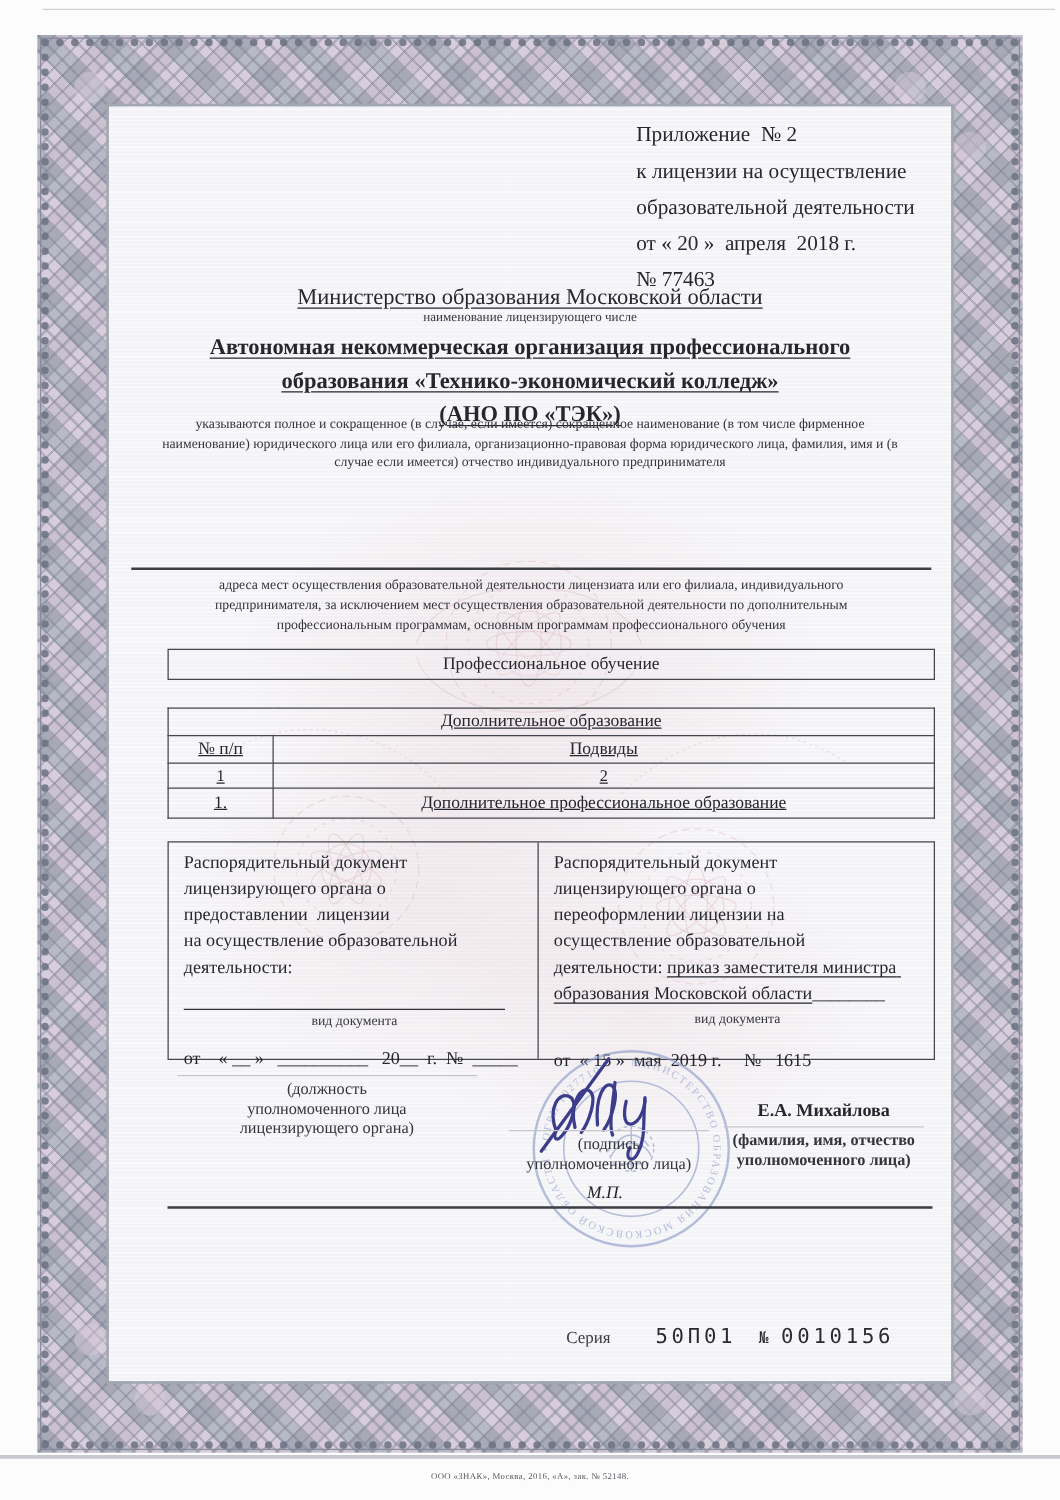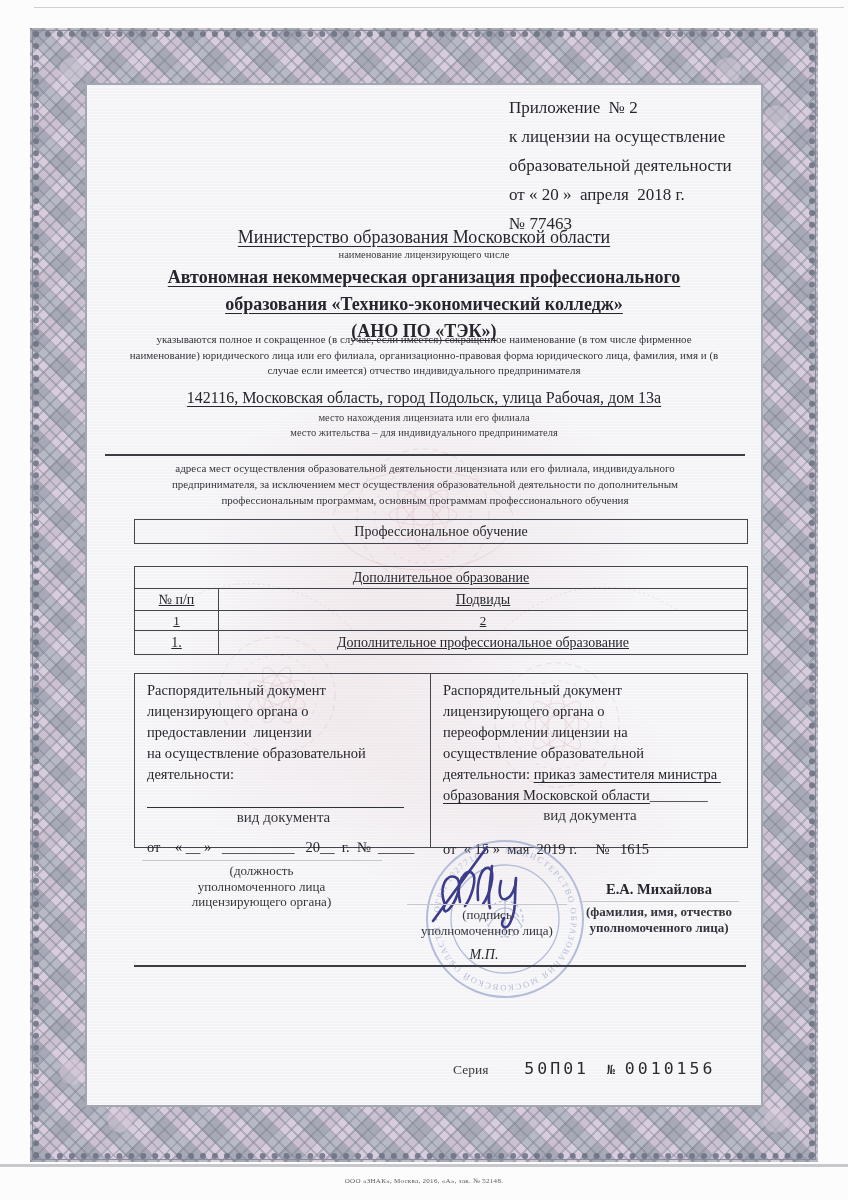--- a/index.html
+++ b/index.html
@@ -70,21 +70,21 @@
   table.edu td{border:1px solid #45454d;text-align:center;padding:0 4px;text-decoration:underline;}
   td.h21{height:21px;} td.h19{height:19px;font-size:13px;} td.h23{height:23px;}
   td.cell-left{text-align:left;padding-left:14px;}
   col.c1{width:84px;}
 
   .orders{left:47px;top:588px;width:612px;height:173px;border:1px solid #45454d;display:flex;}
   .order-cell{box-sizing:border-box;padding:6px 10px 4px 12px;font-size:14.5px;line-height:21px;}
   .order-left{width:296px;border-right:1px solid #45454d;}
   .order-right{flex:1;}
   .blank-line{border-bottom:1px solid #2f2f36;height:14px;width:94%;margin-top:8px;}
-  .doc-caption{font-size:15px;line-height:14px;text-align:center;margin-top:2px;color:#34343c;}
+  .doc-caption{font-size:11px;line-height:14px;text-align:center;margin-top:2px;color:#34343c;}
   .order-date{margin-top:13px;font-size:14.5px;}
   .order-date.right-date{margin-top:17px;}
 
   .sign-block{left:47px;top:770px;width:612px;height:122px;font-size:14.5px;}
   .sign-col{position:absolute;text-align:center;}
   .sc-left{left:0;top:2px;width:255px;}
   .sc-mid{left:258px;top:46px;width:190px;}
   .sc-right{left:438px;top:26px;width:174px;font-weight:bold;}
   .sign-rule{border-top:1px solid #c6c6cd;margin:3px auto 2px auto;}
   .paren{font-size:13px;line-height:15.5px;color:#34343c;}
@@ -162,25 +162,20 @@
     <div class="abs ministry center">
       <div class="ministry-title u">Министерство образования Московской области</div>
       <div class="small-caption">наименование лицензирующего числе</div>
     </div>
 
     <div class="abs org center prewrap u">Автономная некоммерческая организация профессионального
 образования «Технико-экономический колледж»
 (АНО ПО «ТЭК»)</div>
     <div class="abs org-caption center">указываются полное и сокращенное (в случае, если имеется) сокращенное наименование (в том числе фирменное наименование) юридического лица или его филиала, организационно-правовая форма юридического лица, фамилия, имя и (в случае если имеется) отчество индивидуального предпринимателя</div>
 
-    <div class="abs address-block center">
-      <div class="address-value u">142116, Московская область, город Подольск, улица Рабочая, дом 13а</div>
-      <div class="address-caption small-caption prewrap">место нахождения лицензиата или его филиала
-место жительства – для индивидуального предпринимателя</div>
-    </div>
 
     <div class="abs rule-heavy rule-places"></div>
     <div class="abs voc-box">Профессиональное обучение</div>
 
     <div class="abs places-note center">адреса мест осуществления образовательной деятельности лицензиата или его филиала,  индивидуального предпринимателя, за исключением мест осуществления образовательной деятельности по дополнительным профессиональным программам, основным программам профессионального обучения</div>
 
     <table class="edu">
       <colgroup>
           <col class="c1">
           <col>

